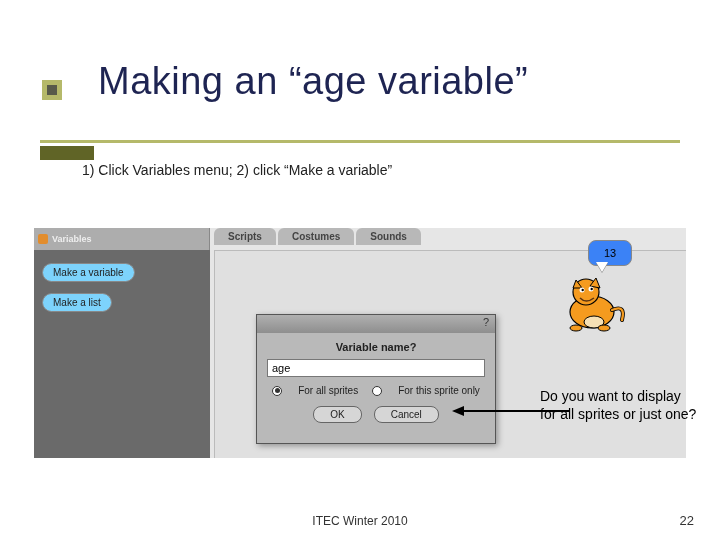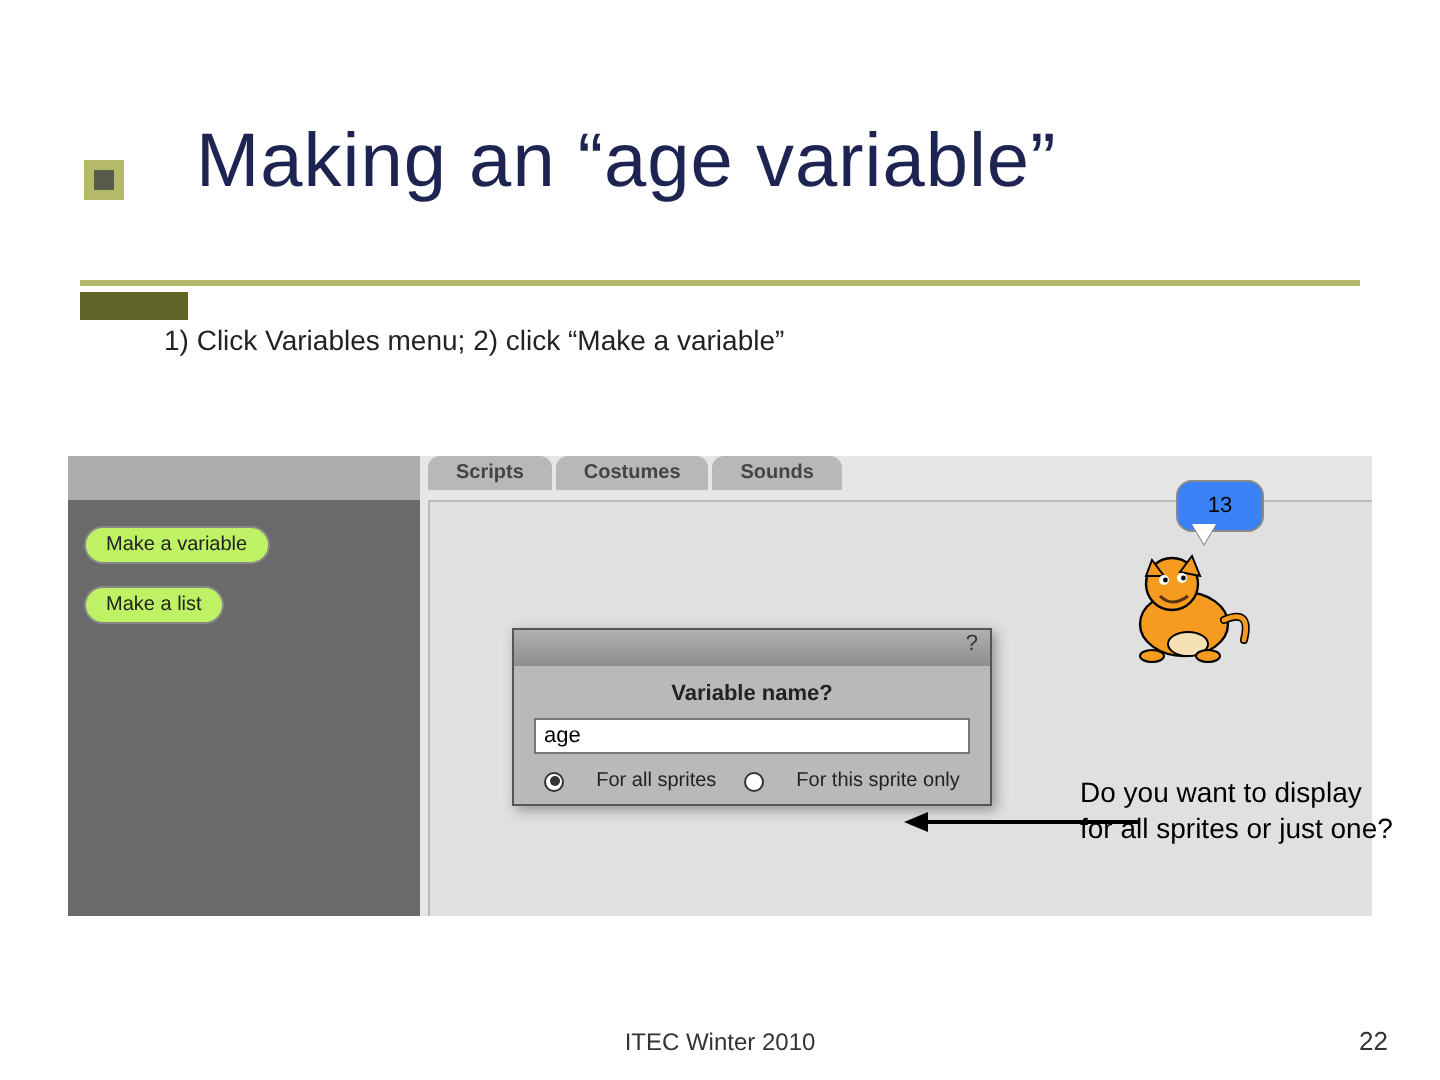--- a/index.html
+++ b/index.html
@@ -20,37 +20,37 @@
   .scratch-area { position: absolute; top: 228px; left: 34px; width: 652px; height: 230px; background: #e6e6e6; }
 
   
   .palette-top { position: absolute; top: 0; left: 0; width: 176px; height: 22px; background: #adadad; display: flex; }
   .pcell { flex: 1; border-right: 1px solid #888; display: flex; align-items: center; padding-left: 4px; }
   .pcell .dot { width: 10px; height: 10px; background: #1b8f5a; border-radius: 2px; margin-right: 4px; }
   .pcell .dot2 { width: 10px; height: 10px; background: #e28d2d; border-radius: 2px; margin-right: 4px; }
   .pcell .ptxt { font-size: 9px; color: #eee; font-weight: bold; }
 
   .pal-body { position: absolute; top: 22px; left: 0; width: 176px; height: 208px; background: #6a6a6a; padding: 12px 8px; }
-  .chip { background: #bef264; border: 1px solid #888; border-radius: 10px; padding: 3px 10px; font-size: 10px; color: #222; display: inline-block; margin-bottom: 10px; }
+  .chip { background: #7dd3fc; border: 1px solid #888; border-radius: 10px; padding: 3px 10px; font-size: 10px; color: #222; display: inline-block; margin-bottom: 10px; }
 
   .tabs { position: absolute; top: 0; left: 180px; display: flex; gap: 2px; }
   .tab { background: #b8b8b8; border-radius: 6px 6px 0 0; padding: 3px 14px; font-size: 10px; color: #444; font-weight: bold; }
 
   .stage-panel { position: absolute; top: 22px; left: 180px; right: 0; bottom: 0; background: #e0e0e0; border-left: 1px solid #bbb; border-top: 1px solid #bbb; }
 
   .speech { position: absolute; top: 12px; right: 54px; width: 44px; height: 26px; background: #3b82f6; border: 1px solid #888; border-radius: 8px; display: flex; align-items: center; justify-content: center; font-size: 11px; }
   .speech-tail { position: absolute; top: 34px; right: 78px; width: 0; height: 0; border-left: 6px solid transparent; border-right: 6px solid transparent; border-top: 10px solid #fff; filter: drop-shadow(0 1px 0 #888); }
 
   .cat { position: absolute; top: 44px; right: 58px; width: 70px; height: 64px; }
 
   
   .dialog { position: absolute; top: 86px; left: 222px; width: 240px; background: #b9b9b9; border: 1px solid #555; box-shadow: 2px 2px 6px rgba(0,0,0,.35); }
   .dlg-title { background: linear-gradient(#b0b0b0,#8e8e8e); height: 18px; display: flex; align-items: center; justify-content: center; position: relative; font-size: 10px; color: #333; }
   .dlg-q { position: absolute; right: 6px; top: 1px; font-size: 11px; color: #333; }
-  .dlg-body { padding: 8px 10px 6px; font-size: 10px; color: #222; }
+  .dlg-body { padding: 8px 10px 20px; font-size: 10px; color: #222; }
   .dlg-label { font-weight: bold; text-align: center; margin-bottom: 6px; font-size: 11px; }
   .dlg-input { width: 100%; height: 18px; background: #fff; border: 1px solid #777; padding: 0 4px; font-size: 11px; line-height: 16px; color: #000; font-family: inherit; }
   .dlg-radio-row { display: flex; justify-content: center; gap: 14px; margin-top: 8px; font-size: 10px; }
   .rad { display: flex; align-items: center; gap: 16px; }
   .rad .circle { width: 10px; height: 10px; border: 1px solid #333; border-radius: 50%; background: #fff; display: inline-block; position: relative; }
   .rad .circle.sel::after { content: ""; position: absolute; top: 1.5px; left: 1.5px; width: 5px; height: 5px; background: #333; border-radius: 50%; }
   .dlg-buttons { display: flex; justify-content: center; gap: 12px; margin-top: 10px; }
   .dbtn { background: #d6d6d6; border: 1px solid #666; border-radius: 8px; padding: 2px 16px; font-size: 10px; }
 
   .arrow { position: absolute; top: 178px; left: 418px; width: 118px; height: 10px; }
@@ -73,20 +73,24 @@
 <div class="underline-major"></div>
 <div class="underline-minor"></div>
 
 <div class="steps">
   <div class="step">1)  Click Variables menu; 2) click “Make a variable”</div>
 </div>
 
 <div class="scratch-area">
 
   <div class="palette-top">
+    <div class="pcell">
+      <span class="dot2"></span>
+      <span class="ptxt">Variables</span>
+    </div>
   </div>
 
   <div class="pal-body">
     <div class="chip">Make a variable</div><br>
     <div class="chip">Make a list</div>
   </div>
 
   <div class="tabs">
     <div class="tab">Scripts</div>
     <div class="tab">Costumes</div>
@@ -127,20 +131,24 @@
       <div class="dlg-radio-row">
         <label class="rad">
           <span class="circle sel"></span>
           <span>For all sprites</span>
         </label>
         <label class="rad">
           <span class="circle"></span>
           <span>For this sprite only</span>
         </label>
       </div>
+      <div class="dlg-buttons">
+        <div class="dbtn">OK</div>
+        <div class="dbtn">Cancel</div>
+      </div>
     </div>
   </div>
 
   <svg class="arrow" viewBox="0 0 118 10">
     <line x1="8" y1="5" x2="118" y2="5" stroke="#000" stroke-width="2"></line>
     <polygon points="0,5 12,0 12,10" fill="#000"></polygon>
   </svg>
 
 </div>
 

